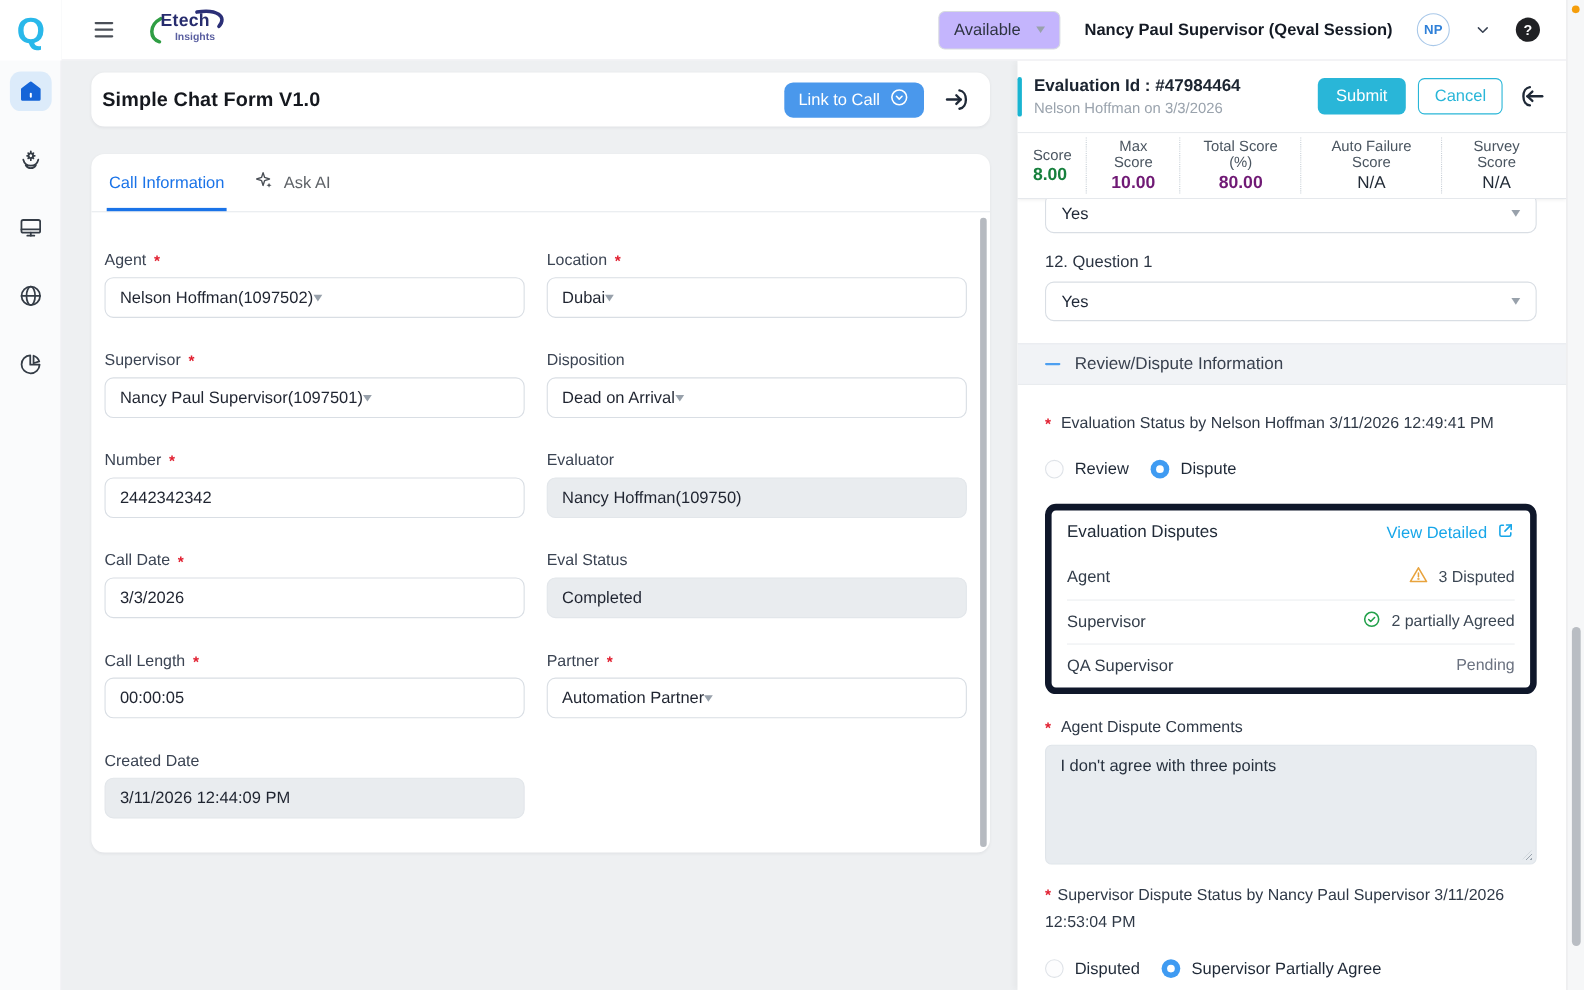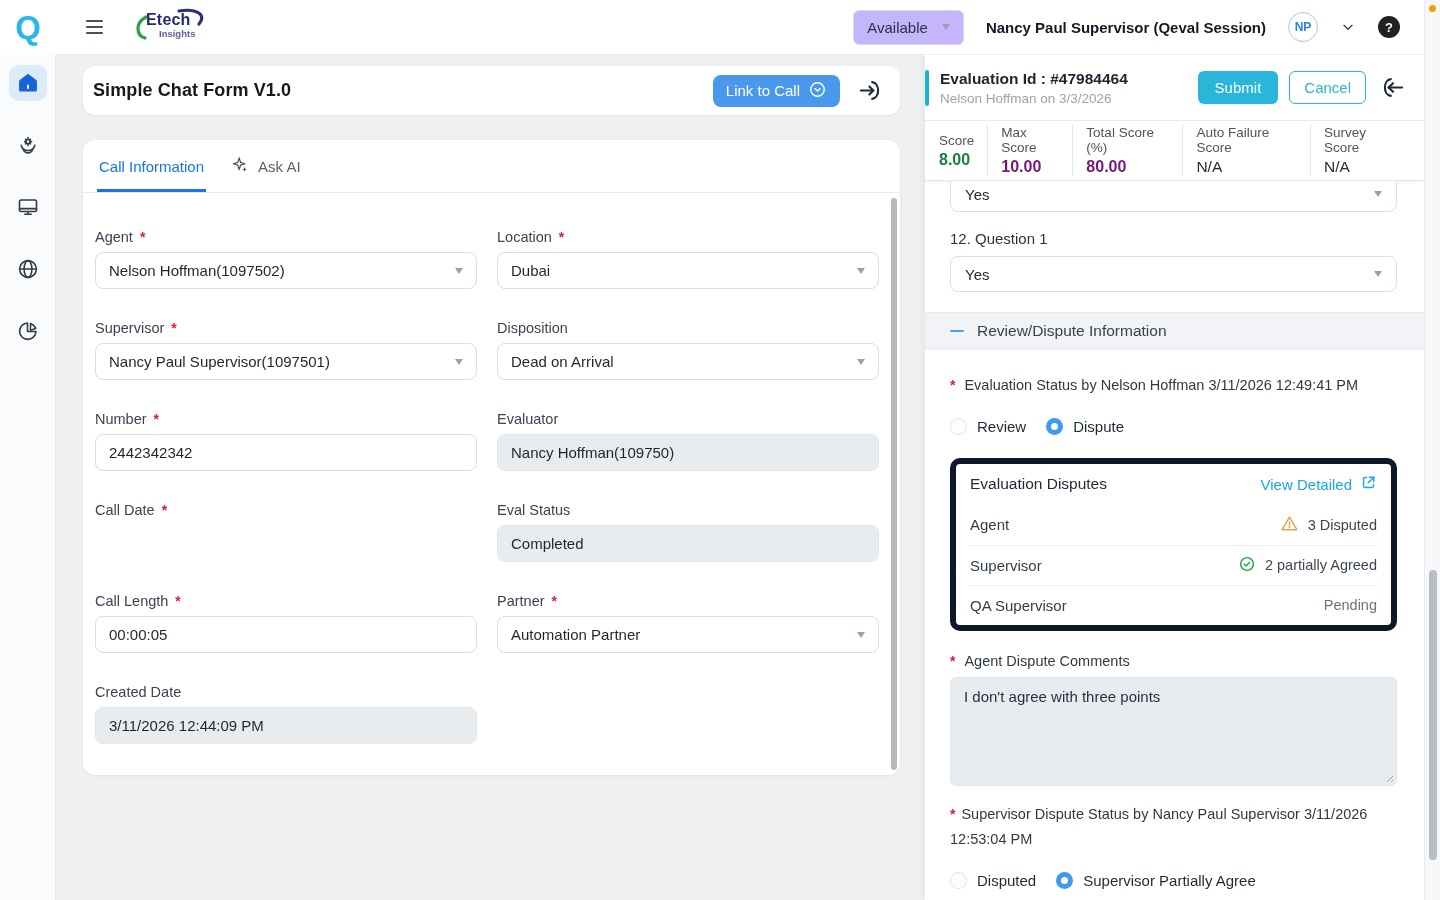--- a/index.html
+++ b/index.html
@@ -50,41 +50,41 @@
                box-shadow:0 1px 3px rgba(16,24,40,.06); overflow:hidden; }
   .tabs { display:flex; align-items:center; height:53px; border-bottom:1px solid #e7eaee; padding:0 14px; gap:22px; }
   .tab { display:flex; align-items:center; gap:8px; height:100%; font-size:15px; cursor:pointer; padding:0 2px; }
   .tab.active { color:#1a73e8; border-bottom:3px solid #1a73e8; font-weight:500; padding-top:3px; }
   .tab.idle { color:#5f6368; }
   .form-body { padding:36px 21px 0 12px; display:grid; grid-template-columns:1fr 1fr; column-gap:20px; row-gap:31px; }
   .field-label { display:flex; align-items:center; gap:7px; font-size:14.5px; color:#3b4453; margin-bottom:7px; }
   .req { color:#e11d2e; font-weight:700; font-size:14px; }
   .input, .select { height:37px; border:1px solid #d9dee4; border-radius:8px; background:#fff; display:flex;
                     align-items:center; padding:0 13px; font-size:15px; color:#1f2430; }
-  .select { justify-content:space-between; cursor:pointer; }
+  .select { justify-content:flex-start; cursor:pointer; }
   .input.disabled { background:#e9ecef; border-color:#e2e6ea; }
   .form-scrollthumb { position:absolute; right:3px; top:58px; width:6px; height:572px; background:#b6bac0; border-radius:3px; cursor:pointer; }
 
   
   .panel { position:absolute; left:925px; top:55px; width:499px; height:845px; background:#fff;
            box-shadow:-3px 0 6px rgba(0,0,0,.04); z-index:10; }
   .panel-head { height:66px; display:flex; align-items:center; padding:0 18px 0 0; border-bottom:1px solid #e8ebee; }
   .cyanbar { width:4px; height:36px; background:#19b4d1; border-radius:2px; margin-right:11px; }
   .eval-id { font-size:15.5px; font-weight:600; color:#1b2430; }
   .eval-sub { font-size:13.5px; color:#9aa3ad; margin-top:3px; }
   .submit-btn { margin-left:auto; background:#29b6d8; color:#fff; border:none; border-radius:6px; padding:8px 17px;
                 font-size:15px; font-weight:500; font-family:inherit; cursor:pointer; }
   .cancel-btn { margin-left:11px; background:#fff; color:#29b6d8; border:1px solid #29b6d8; border-radius:6px;
                 padding:7px 14px; font-size:15px; font-family:inherit; cursor:pointer; }
   .back-icon { margin-left:13px; cursor:pointer; display:flex; }
 
   .score-bar { height:60px; display:flex; align-items:center; padding:0 14px; border-bottom:1px solid #e5e8ec; box-shadow:0 2px 3px rgba(0,0,0,.04); }
   .score-col { padding:0 13px; }
   .score-col:first-child { padding-left:0; }
-  .score-col + .score-col { border-left:1px dotted #c9d0d8; }
+  .score-col + .score-col { border-left:1px dotted #c9d0d8;text-align:center; }
   .score-col .sl { font-size:13.5px; color:#4a5560; }
   .score-col .sv { font-size:16px; font-weight:600; margin-top:3px; color:#701a75; }
   .score-col .sv.green { color:#17803d; }
   .score-col .sv.na { font-weight:400; font-size:15.5px; color:#232c38; }
 
   .panel-body { position:absolute; left:0; top:126px; width:499px; height:719px; overflow:hidden; padding:0 27px 0 25px; }
   .q-select { height:36px; border:1px solid #d9dee4; border-radius:8px; display:flex; align-items:center;
               justify-content:space-between; padding:0 14px; font-size:15px; color:#202938; cursor:pointer; background:#fff; }
   .q-select.first { margin-top:-5px; }
   .q-label { margin-top:18px; font-size:15px; color:#2b3442; }
@@ -311,20 +311,23 @@
           <div class="input disabled">
               <span>Nancy Hoffman(109750)</span>
             </div>
         </div>
 
         <div>
           <div class="field-label">
               <span>Call Date</span>
               <span class="req">*</span>
             </div>
+          <div class="input">
+              <span>3/3/2026</span>
+            </div>
         </div>
         <div>
           <div class="field-label">
               <span>Eval Status</span>
             </div>
           <div class="input disabled">
               <span>Completed</span>
             </div>
         </div>
 

